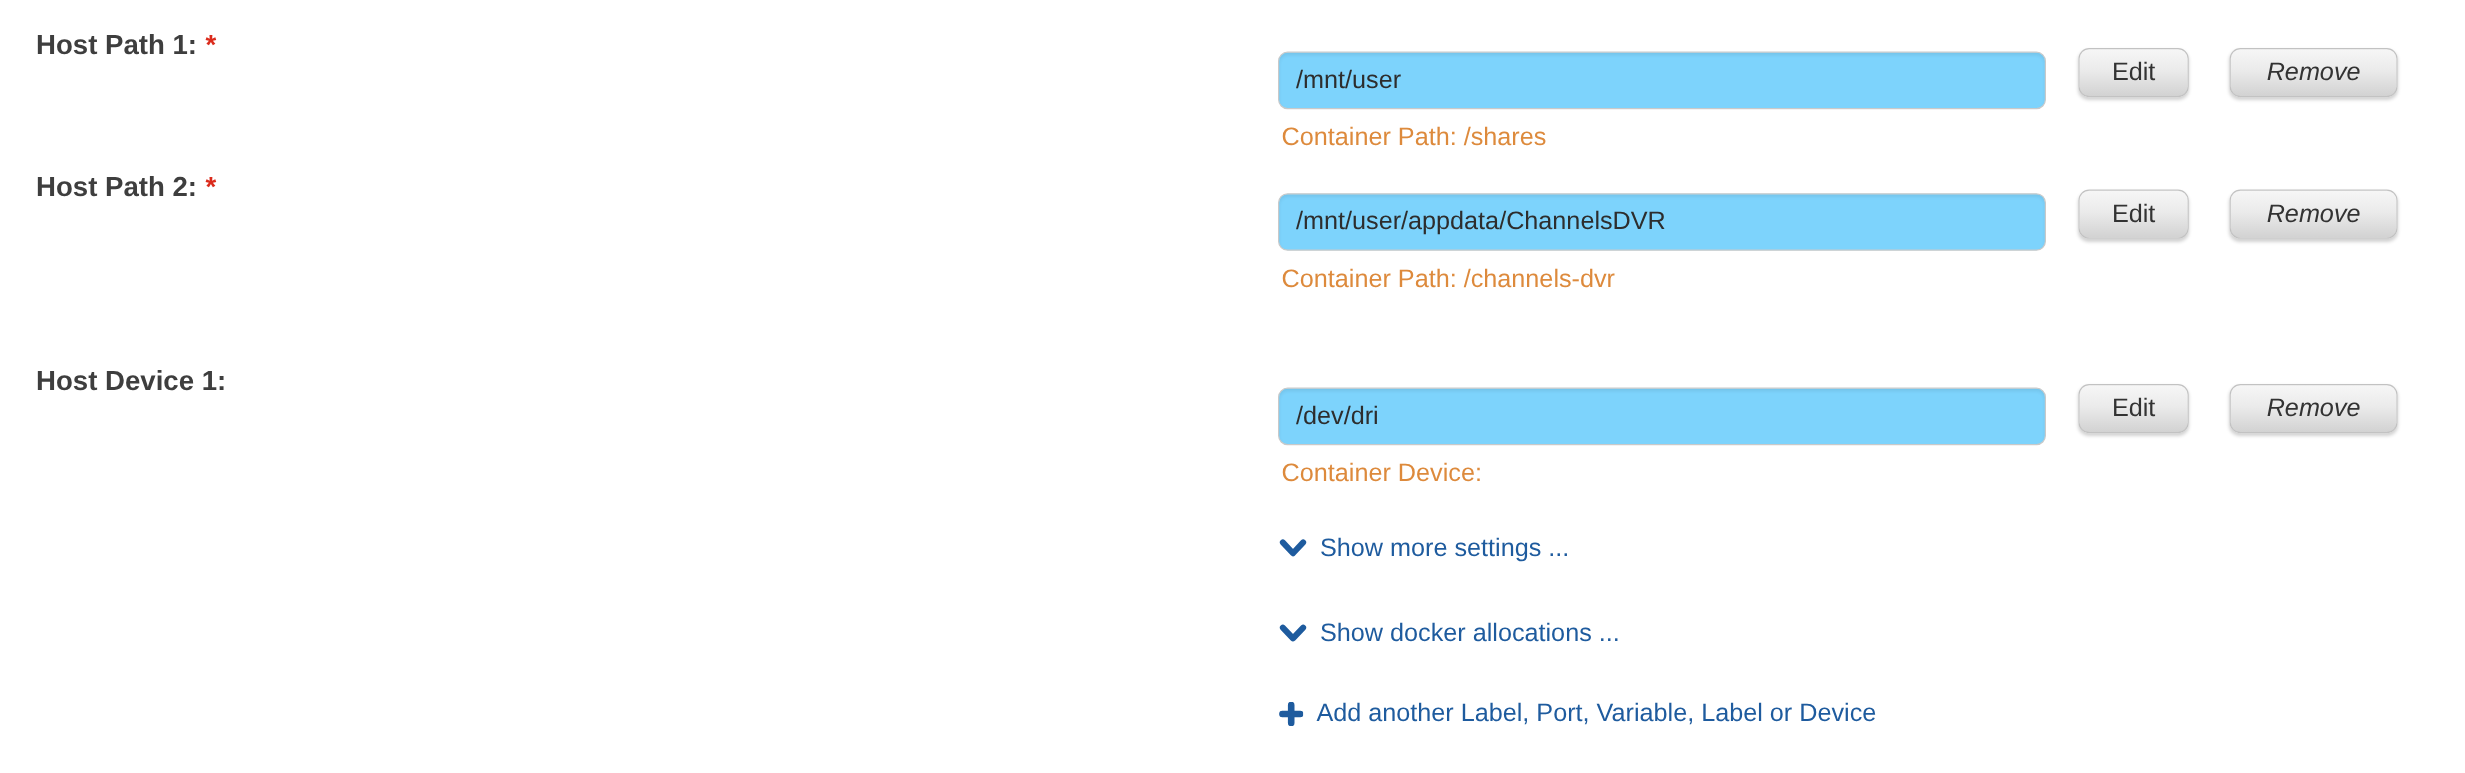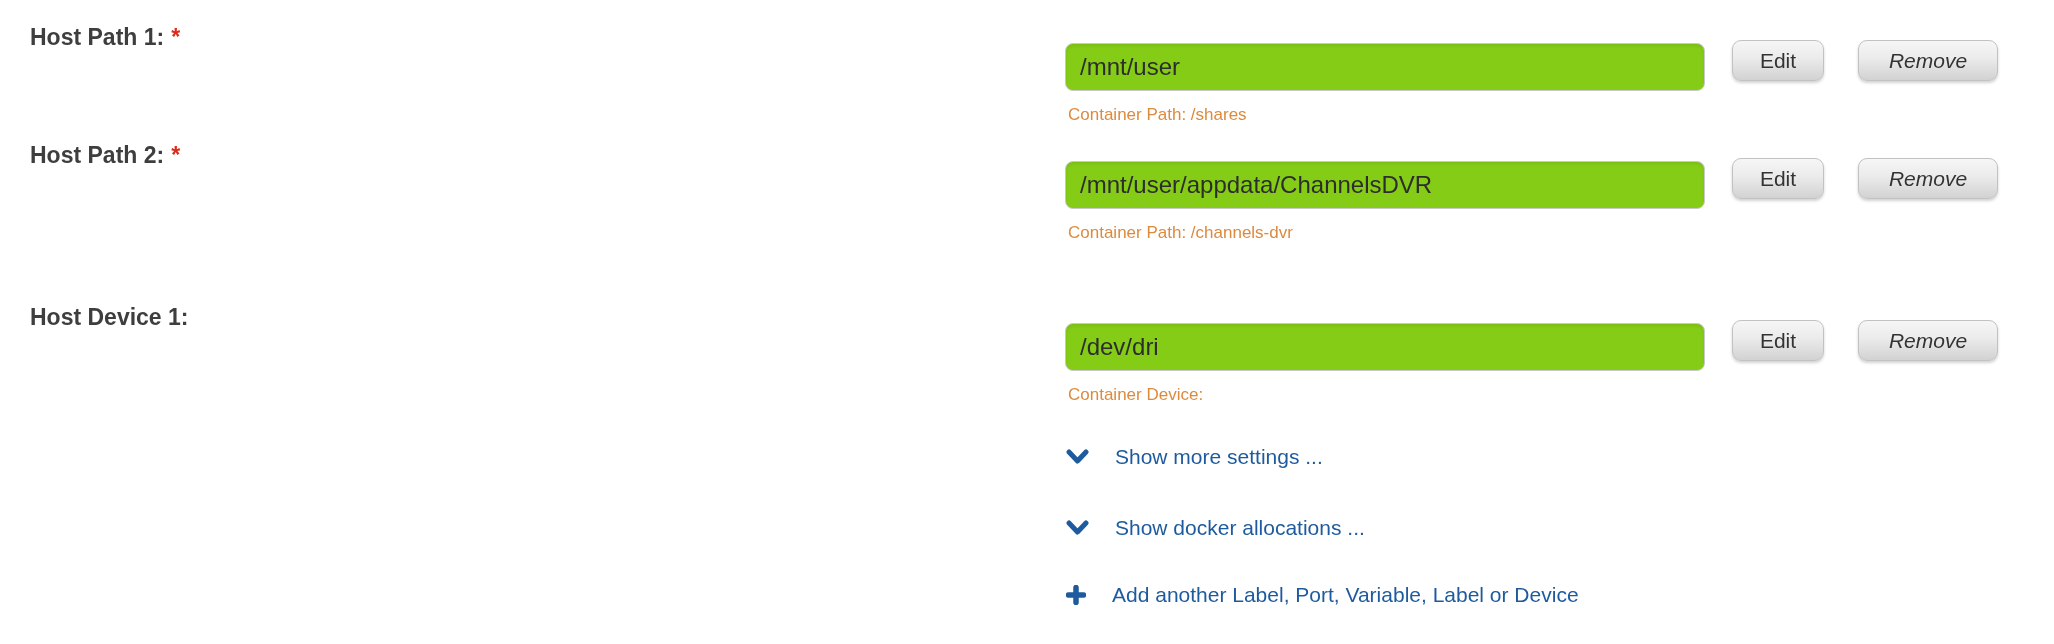--- a/index.html
+++ b/index.html
@@ -41,23 +41,23 @@
   }
   .path-input {
     position: absolute;
     left: 1065px;
     top: 18px;
     width: 640px;
     height: 48px;
     border: 1px solid #c9c9c9;
     border-radius: 8px;
     box-shadow: inset 0 2px 3px rgba(0,0,0,0.07);
-    background: #84cc16;
+    background: #7dd3fc;
     font-family: "Liberation Sans", "DejaVu Sans", sans-serif;
-    font-size: 24px;
+    font-size: 21px;
     color: #2d2d2d;
     padding: 0 14px;
     outline: none;
   }
   .btn {
     position: absolute;
     top: 15px;
     height: 41px;
     border: 1px solid #c2c2c2;
     border-radius: 9px;
@@ -70,32 +70,32 @@
     align-items: center;
     justify-content: center;
     cursor: pointer;
   }
   .btn-edit { left: 1732px; width: 92px; }
   .btn-remove { left: 1858px; width: 140px; font-style: italic; }
   .helper-text {
     position: absolute;
     left: 1068px;
     top: 78px;
-    font-size: 17px;
+    font-size: 21px;
     line-height: 24px;
     color: #dd8a3c;
     white-space: nowrap;
   }
   .link-row {
     position: absolute;
     left: 1066px;
     height: 26px;
     display: inline-flex;
     align-items: center;
-    gap: 26px;
+    gap: 11px;
     color: #1e5b9e;
     font-size: 21px;
     cursor: pointer;
     white-space: nowrap;
   }
   .link-1 { top: 444px; }
   .link-2 { top: 515px; }
   .link-3 { top: 582px; }
   .link-icon { display: inline-flex; align-items: center; }
   .link-label { line-height: 26px; }

